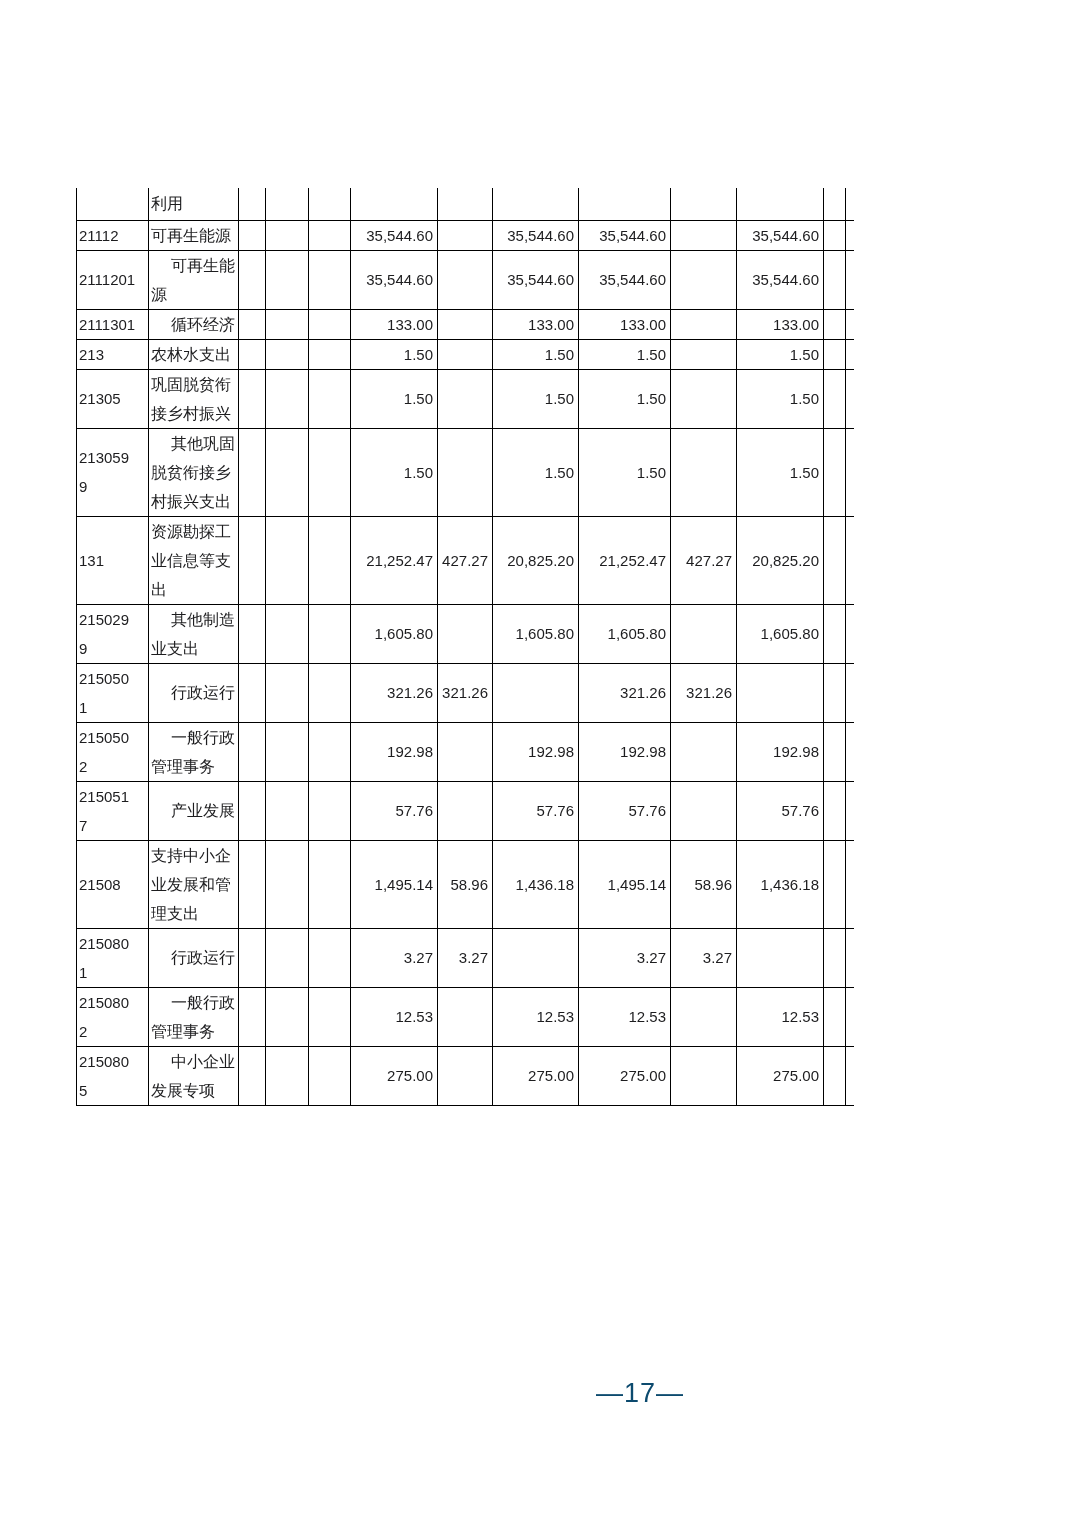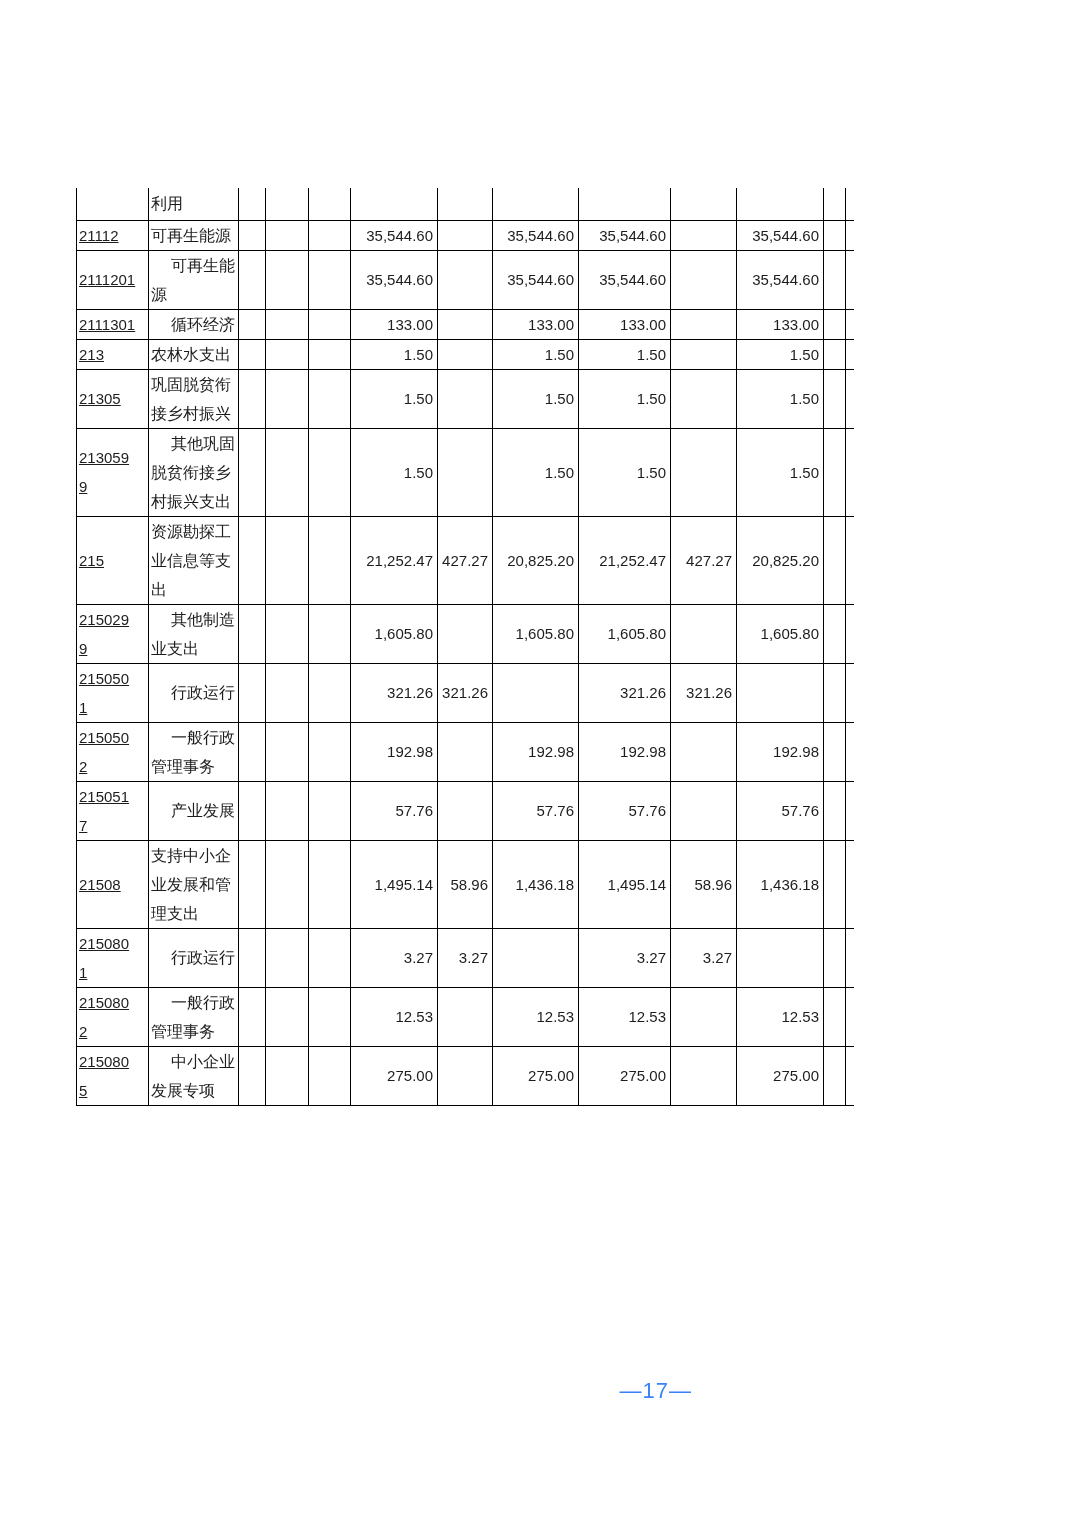--- a/index.html
+++ b/index.html
@@ -48,44 +48,43 @@
     overflow: hidden;
   }
   .budget-table tr.partial td { border-top: none; }
   .budget-table tr.partial { height: 32px; }
 
   td.code {
     font-size: 15px;
     text-align: left;
     padding: 0 2px;
     white-space: pre-line;
-    text-decoration: underline;
   }
   td.name {
     font-size: 16px;
     text-align: left;
     padding: 0 2px;
     white-space: pre-line;
   }
   td.name.indent { text-indent: 20px; }
   td.amount {
     font-size: 15px;
     text-align: right;
     padding: 0 4px 0 2px;
     white-space: nowrap;
   }
   td.empty { padding: 0; }
 
   .page-number {
     position: absolute;
     top: 1378px;
-    right: 162px;
-    font-size: 22px;
+    right: 170px;
+    font-size: 27px;
     letter-spacing: 1px;
-    color: #3b82f6;
+    color: #0c4a6e;
   }
 </style>
 </head>
 <body>
 
 <div class="page">
 
   <table class="budget-table">
     <colgroup>
       <col class="c-code">
@@ -223,21 +222,21 @@
           <td class="amount">1.50</td>
           <td class="amount">1.50</td>
           <td class="amount"></td>
           <td class="amount">1.50</td>
           <td class="empty"></td>
           <td class="empty"></td>
           <td class="empty"></td>
           <td class="empty"></td>
         </tr>
         <tr>
-          <td class="code">215</td>
+          <td class="code">131</td>
           <td class="name">资源勘探工
 业信息等支
 出</td>
           <td class="empty"></td>
           <td class="empty"></td>
           <td class="empty"></td>
           <td class="amount">21,252.47</td>
           <td class="amount">427.27</td>
           <td class="amount">20,825.20</td>
           <td class="amount">21,252.47</td>

